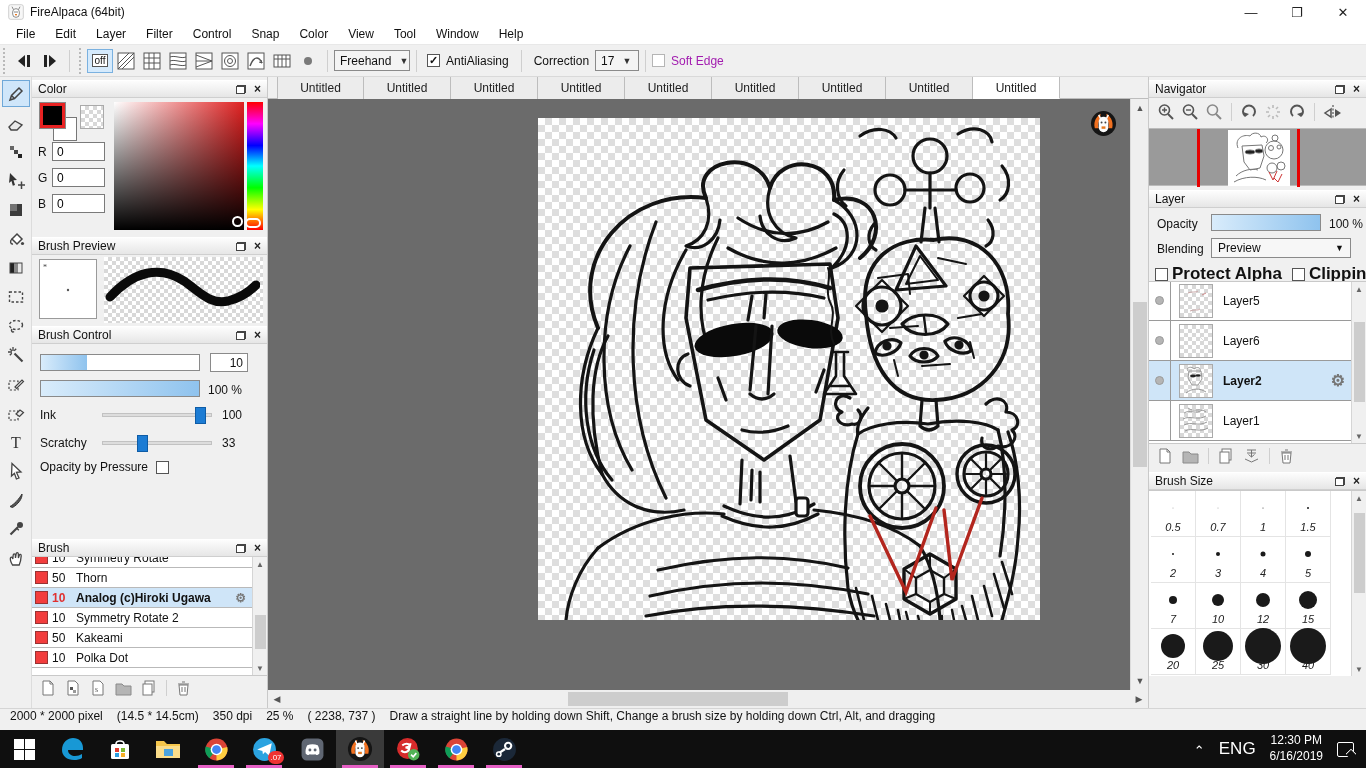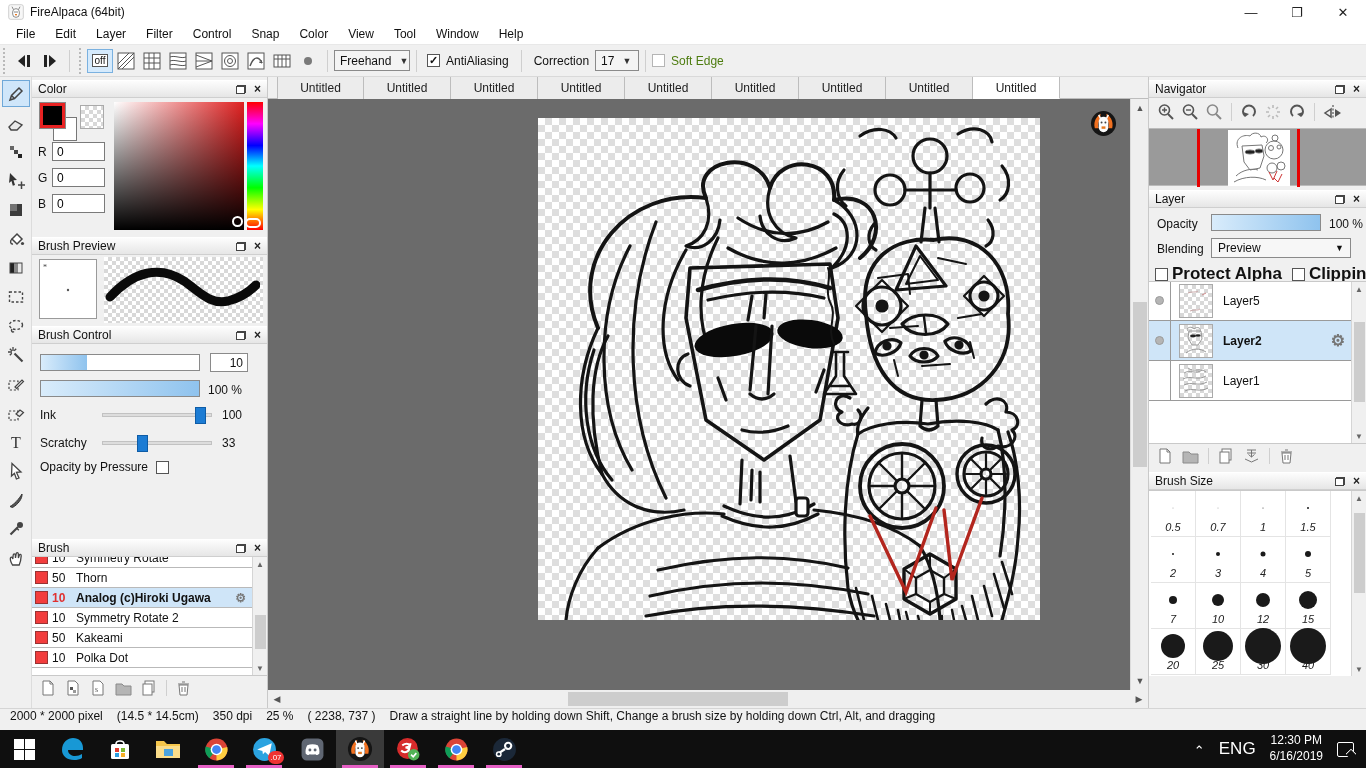--- a/index.html
+++ b/index.html
@@ -23,21 +23,21 @@
   .tb-grip { width:5px; height:26px; margin:0 3px; border-left:2px dotted #b9b9b9; }
   .tb-btn { width:26px; height:24px; display:flex; align-items:center; justify-content:center; border:1px solid transparent; }
   .tb-btn.active { background:#d5eafc; border:1px solid #7ab1e0; }
   .tb-sep { width:1px; height:22px; background:#cfcfcf; margin:0 6px; }
   .tb-select { height:21px; border:1px solid #8a8a8a; background:#f4f4f4; display:flex; align-items:center; padding:0 5px; gap:8px; font-size:12px; }
   .tb-select .arr { font-size:9px; color:#333; }
   .cbx { width:13px; height:13px; border:1px solid #555; background:#fff; display:inline-flex; align-items:center; justify-content:center; font-size:11px; line-height:1; }
   .cbx.checked::after { content:"✓"; font-weight:bold; color:#111; margin-top:-1px; }
   .cbx.disabled { border-color:#b5b5b5; }
   .tb-label { margin:0 6px; }
-  .disabled-text { color:#4d7c0f; }
+  .disabled-text { color:#a21caf; }
 
   
   .main { position:absolute; left:0; top:77px; width:1366px; height:631px; }
 
   
   .toolstrip { position:absolute; left:0; top:0; width:32px; height:631px; background:#f0f0f0; border-right:1px solid #dcdcdc; padding-top:2px; }
   .tool { width:28px; height:27px; margin:1px auto 2px; display:flex; align-items:center; justify-content:center; border:1px solid transparent; }
   .tool.selected { background:#cfe6fa; border:1px solid #6fa8d8; }
 
   
@@ -805,20 +805,31 @@
                   <div class="eye-dot"></div>
                 </div>
                 <div class="layer-thumb checker8">
                   <svg width="32" height="32" viewBox="0 0 32 32" style="position:absolute;left:0;top:0;">
                     <path d="M8 8 C12 6 16 8 18 6 M10 26 C14 24 18 26 20 24" stroke="#c9a7a7" fill="none"></path>
                     <path d="M22 10 L26 8" stroke="#c88" fill="none"></path>
                   </svg>
                 </div>
                 <span class="layer-name">Layer5</span>
               </div>
+              <div class="layer-row">
+                <div class="eye-cell">
+                  <div class="eye-dot"></div>
+                </div>
+                <div class="layer-thumb checker8">
+                  <svg width="32" height="32" viewBox="0 0 32 32" style="position:absolute;left:0;top:0;">
+                    <path d="M20 12 L24 16" stroke="#ddd" fill="none"></path>
+                  </svg>
+                </div>
+                <span class="layer-name">Layer6</span>
+              </div>
               <div class="layer-row selected">
                 <div class="eye-cell">
                   <div class="eye-dot"></div>
                 </div>
                 <div class="layer-thumb checker8">
                   <svg width="32" height="32" viewBox="0 0 32 32" style="position:absolute;left:0;top:0;">
                     <path d="M8 6 C5 2 13 1 14 4 C17 1 22 3 20 7" stroke="#999" fill="none"></path>
                     <path d="M9 6 L21 6 L22 14 L18 20 L12 20 L8 13 Z" stroke="#999" fill="none"></path>
                     <ellipse cx="13" cy="11" rx="3" ry="1.4" fill="#222"></ellipse>
                     <ellipse cx="18" cy="10.5" rx="2.6" ry="1.3" fill="#222"></ellipse>

